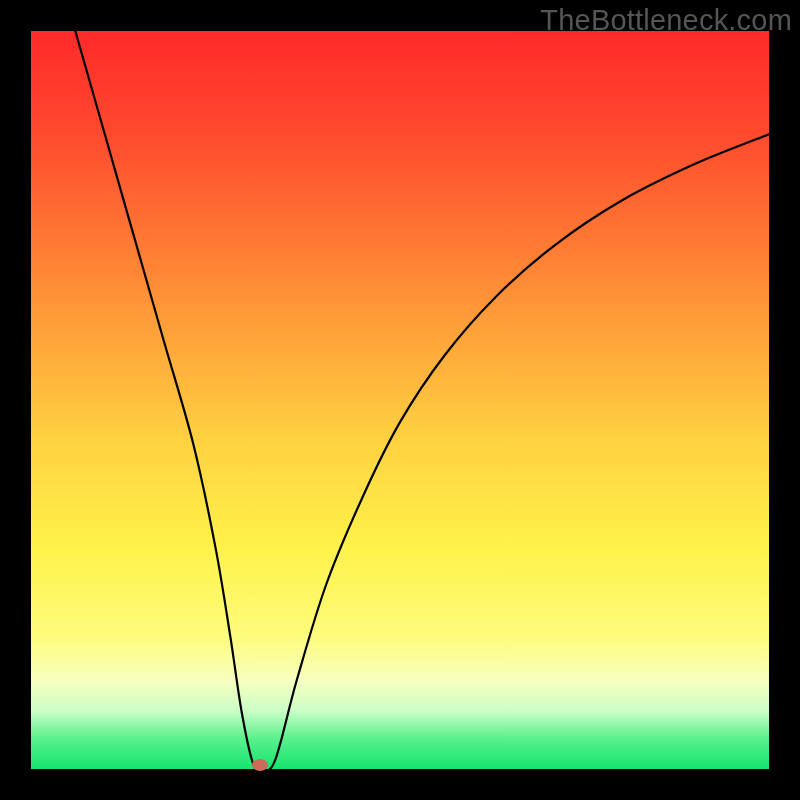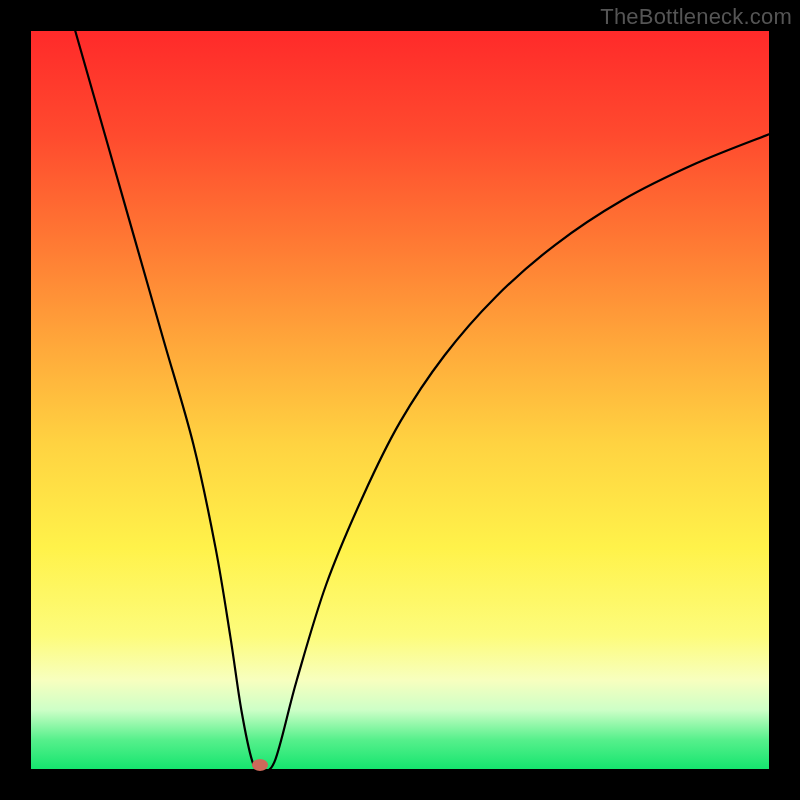--- a/index.html
+++ b/index.html
@@ -39,21 +39,21 @@
       #cdffc7 92%,
       #57f08c 96%,
       #15e56e 100%
     );
   }
   .watermark {
     position: absolute;
     top: 4px;
     right: 8px;
     color: #555;
-    font-size: 22px;
+    font-size: 29px;
     font-weight: 400;
     letter-spacing: 0.2px;
     user-select: none;
   }
   svg.curve {
     position: absolute;
     left: 0;
     top: 0;
     width: 738px;
     height: 738px;

